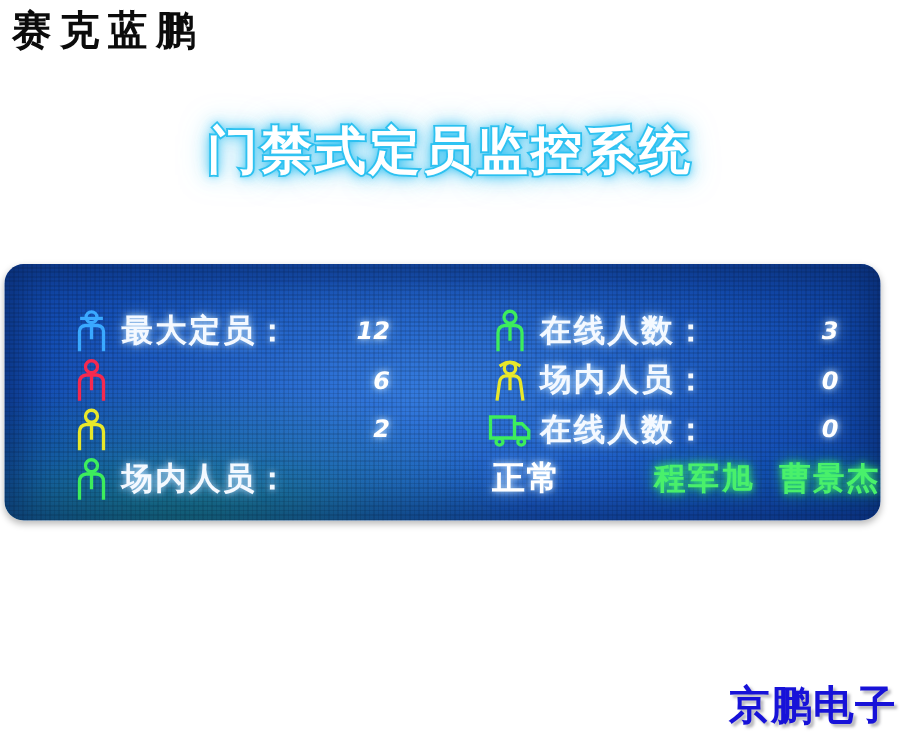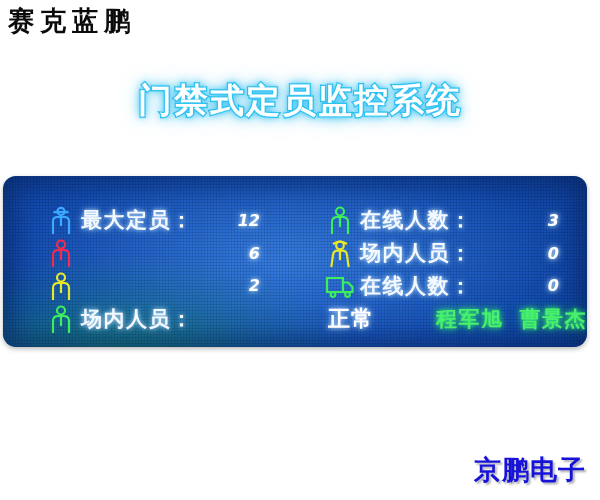--- a/index.html
+++ b/index.html
@@ -188,21 +188,21 @@
   }
 
   .pad-left-1 { padding-left: 38px; }
   .pad-right-1 { padding-right: 28px; }
   .pad-left-2 { padding-left: 6px; }
   .pad-right-2 { padding-right: 28px; margin-left: 26px; }
 
   
   #footer-brand {
     position: absolute;
-    right: 14px;
+    right: 2px;
     bottom: 12px;
     font-family: "DejaVu Sans", "Liberation Sans", sans-serif;
     font-weight: bold;
     font-size: 27px;
     letter-spacing: 1px;
     color: #1712d8;
     text-shadow: 2px 2px 2px rgba(120,120,130,0.55);
     white-space: nowrap;
   }
 </style>

